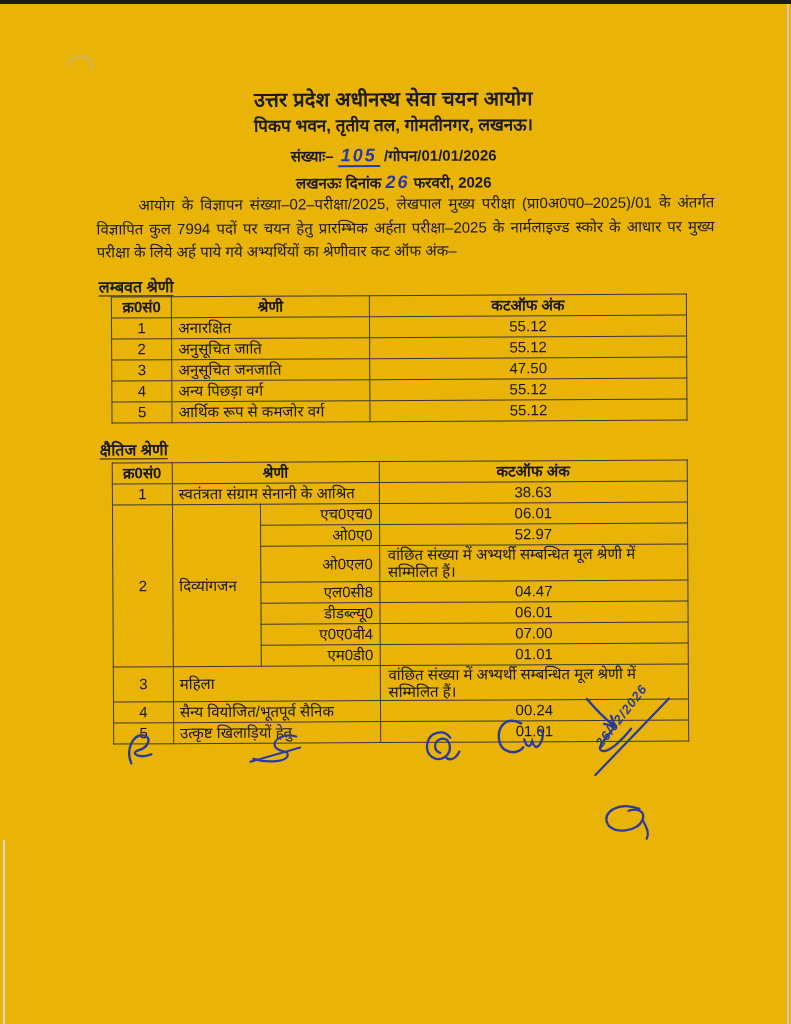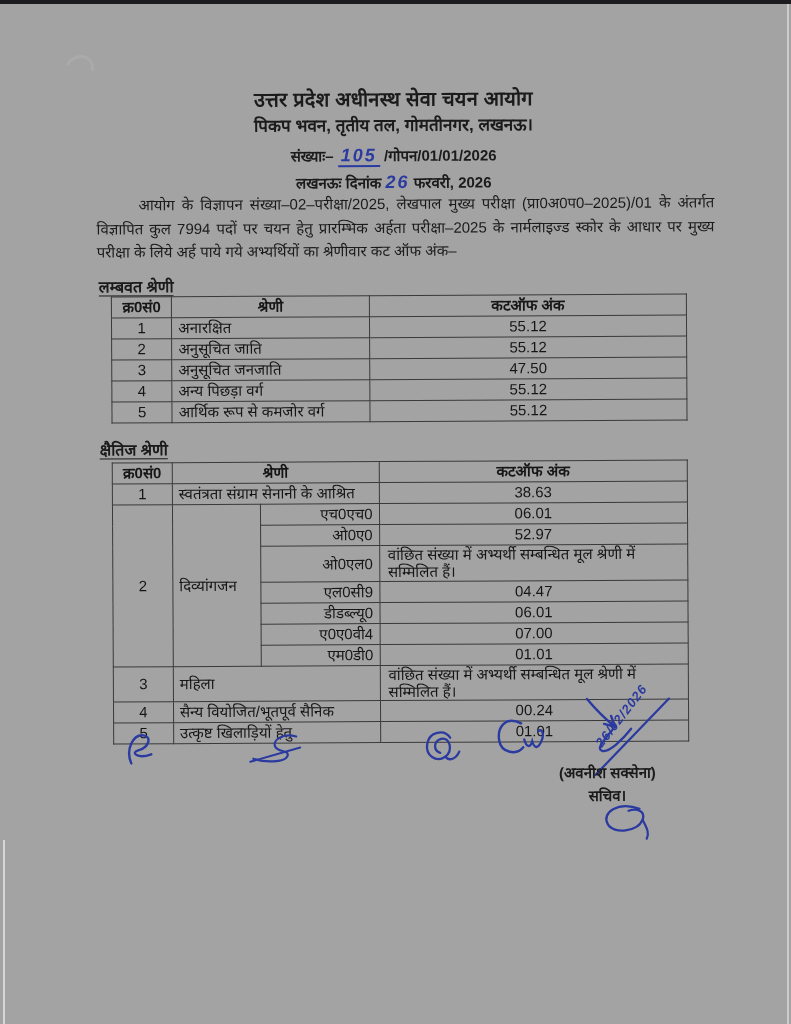--- a/index.html
+++ b/index.html
@@ -1,18 +1,18 @@
 <!DOCTYPE html>
 <html><head>
 <meta charset="utf-8">
 <style>
   html,body{margin:0;padding:0;}
   body{width:791px;height:1024px;overflow:hidden;background:#e9e9e9;
        font-family:"Liberation Sans", sans-serif;}
-  .scan{position:relative;width:791px;height:1024px;background:#a3a3a3;overflow:hidden;}
+  .scan{position:relative;width:791px;height:1024px;background:#eab308;overflow:hidden;}
   .topbar{position:absolute;top:0;left:0;width:791px;height:4px;background:#1c1c1e;}
   .edge-right{position:absolute;top:4px;right:2px;width:2px;height:1020px;background:#c9cccb;}
   .edge-left{position:absolute;top:840px;left:3px;width:2px;height:184px;background:#d4d7d6;}
   .smudge{position:absolute;top:55px;left:66px;width:22px;height:20px;border:3px solid #b9b9b9;
           border-radius:50% 60% 55% 50%;opacity:.35;border-left-color:transparent;border-bottom-color:transparent;transform:rotate(-30deg);}
   .doc{position:absolute;inset:0;transform:rotate(-0.3deg);color:#1b1b1b;}
 
   .hdr{position:absolute;top:86px;left:0;width:791px;text-align:center;line-height:1.35;}
   .org1{font-size:20px;font-weight:bold;letter-spacing:.2px;}
   .org2{font-size:17px;font-weight:bold;margin-top:2px;}
@@ -137,21 +137,21 @@
       </tr>
       <tr>
         <td class="c-cat2b">ओ0ए0</td>
         <td class="c-cut">52.97</td>
       </tr>
       <tr>
         <td class="c-cat2b">ओ0एल0</td>
         <td class="c-cut txt">वांछित संख्या में अभ्यर्थी सम्बन्धित मूल श्रेणी में सम्मिलित हैं।</td>
       </tr>
       <tr>
-        <td class="c-cat2b">एल0सी9</td>
+        <td class="c-cat2b">एल0सी8</td>
         <td class="c-cut">04.47</td>
       </tr>
       <tr>
         <td class="c-cat2b">डीडब्ल्यू0</td>
         <td class="c-cut">06.01</td>
       </tr>
       <tr>
         <td class="c-cat2b">ए0ए0वी4</td>
         <td class="c-cut">07.00</td>
       </tr>
@@ -203,24 +203,20 @@
     <div class="sig" style="top:692px;left:568px;">
       <svg width="128" height="96" viewBox="0 0 128 96" fill="none">
         <path d="M18 8 C28 20 36 28 46 36" stroke="#2b3aa0" stroke-width="2.4" stroke-linecap="round"></path>
         <path d="M46 36 L35 33 M46 36 L42 25" stroke="#2b3aa0" stroke-width="2.4" stroke-linecap="round"></path>
         <path d="M44 38 C36 48 26 58 33 60 C40 62 54 48 62 38" stroke="#2b3aa0" stroke-width="2.3" stroke-linecap="round"></path>
         <path d="M26 84 L100 8" stroke="#2b3aa0" stroke-width="2.2" stroke-linecap="round"></path>
       </svg>
     </div>
     <div class="sig-date">26/02/2026</div>
 
-    <div class="signer">
-      <div>(अवनीश सक्सेना)</div>
-      <div>सचिव।</div>
-    </div>
     <div class="sig" style="top:800px;left:596px;">
       <svg width="56" height="46" viewBox="0 0 56 46" fill="none">
         <path d="M42 10 C20 2 4 14 10 25 C16 36 40 33 45 21 C48 13 40 9 31 12" stroke="#2b3aa0" stroke-width="2.3" stroke-linecap="round"></path>
         <path d="M45 21 C49 29 52 34 49 40" stroke="#2b3aa0" stroke-width="2.2" stroke-linecap="round"></path>
       </svg>
     </div>
 
   </div>
 </div>
 

